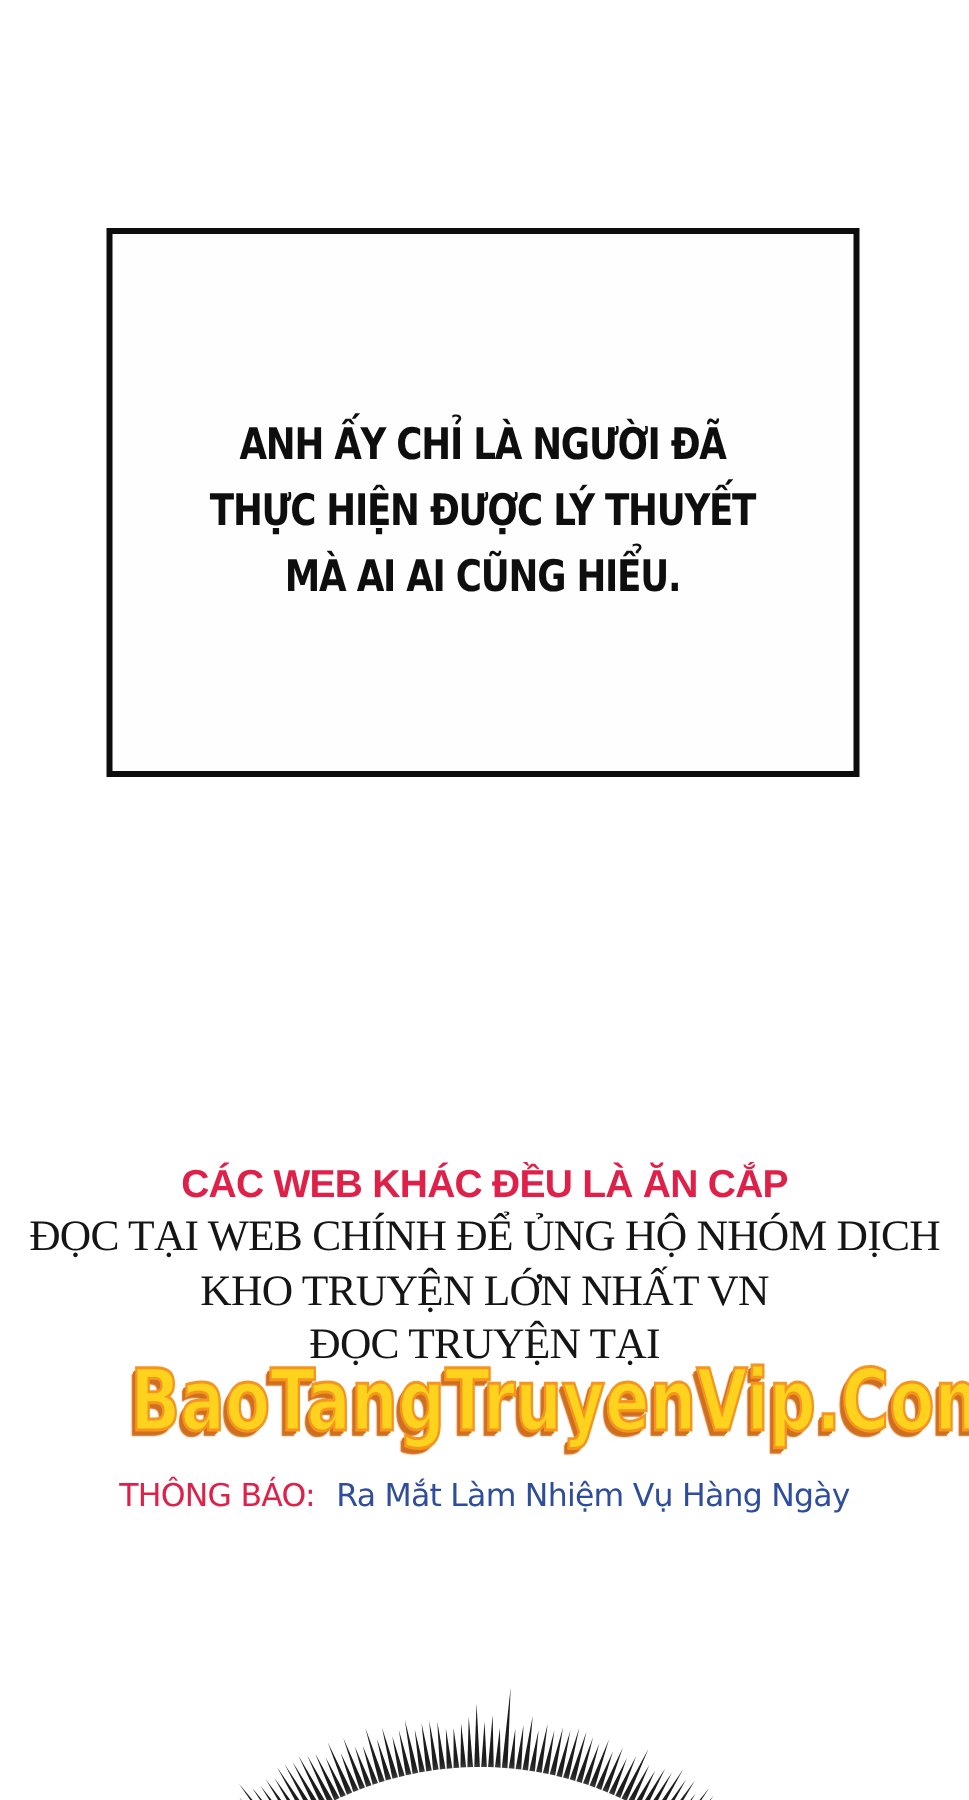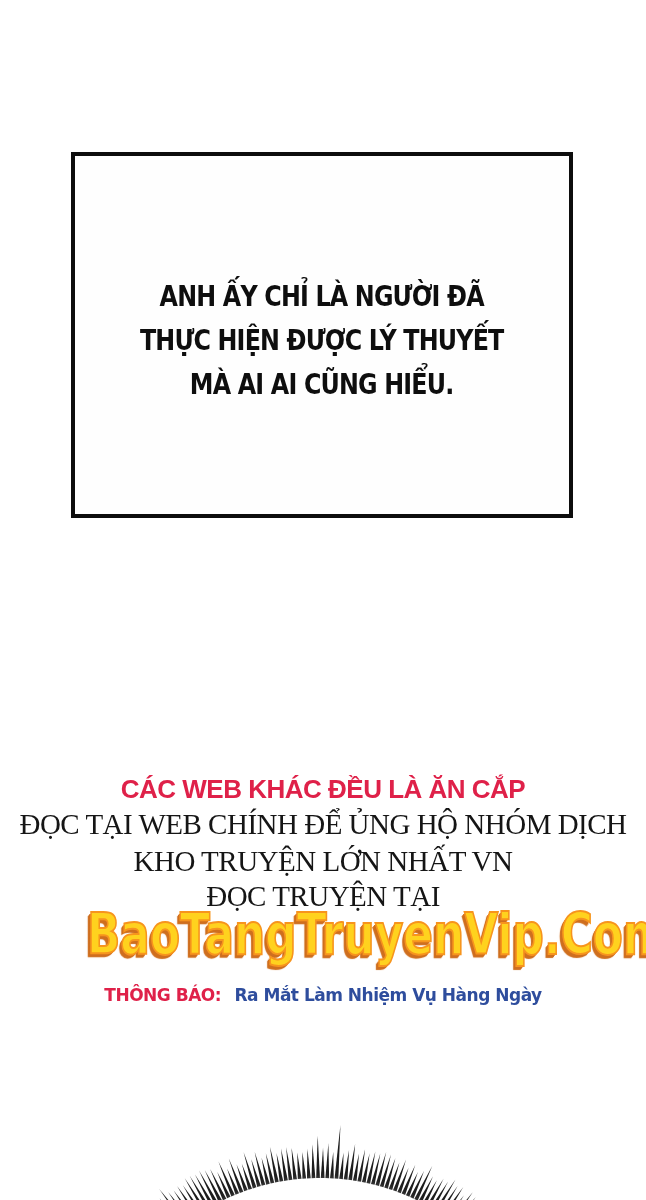--- a/index.html
+++ b/index.html
@@ -66,21 +66,21 @@
     color:var(--yellow,#ffd21e);
     -webkit-text-stroke:2px var(--orange,#f7941d);
     text-shadow:
       -2px 2px 0 var(--orange_shadow,#cf6f1f),
       -3px 3px 0 var(--orange_shadow,#cf6f1f),
       -4px 4px 1px var(--orange_shadow,#cf6f1f);
   }
 
   .notice{
     font-family:"DejaVu Sans", sans-serif;
-    font-weight:700;font-size:17px;letter-spacing:-0.5px;
+    font-weight:400;font-size:21px;letter-spacing:-0.5px;
   }
   .notice-1{top:985px;}
   .notice-2{top:1018px;}
   .red-text{color:var(--red,#df2149);}
   .blue-text{color:var(--blue,#2e4d9d);}
   .gap-left{margin-left:8px;}
 
   
   .focus-lines{
     position:absolute;left:0;top:0;width:646px;height:1200px;

